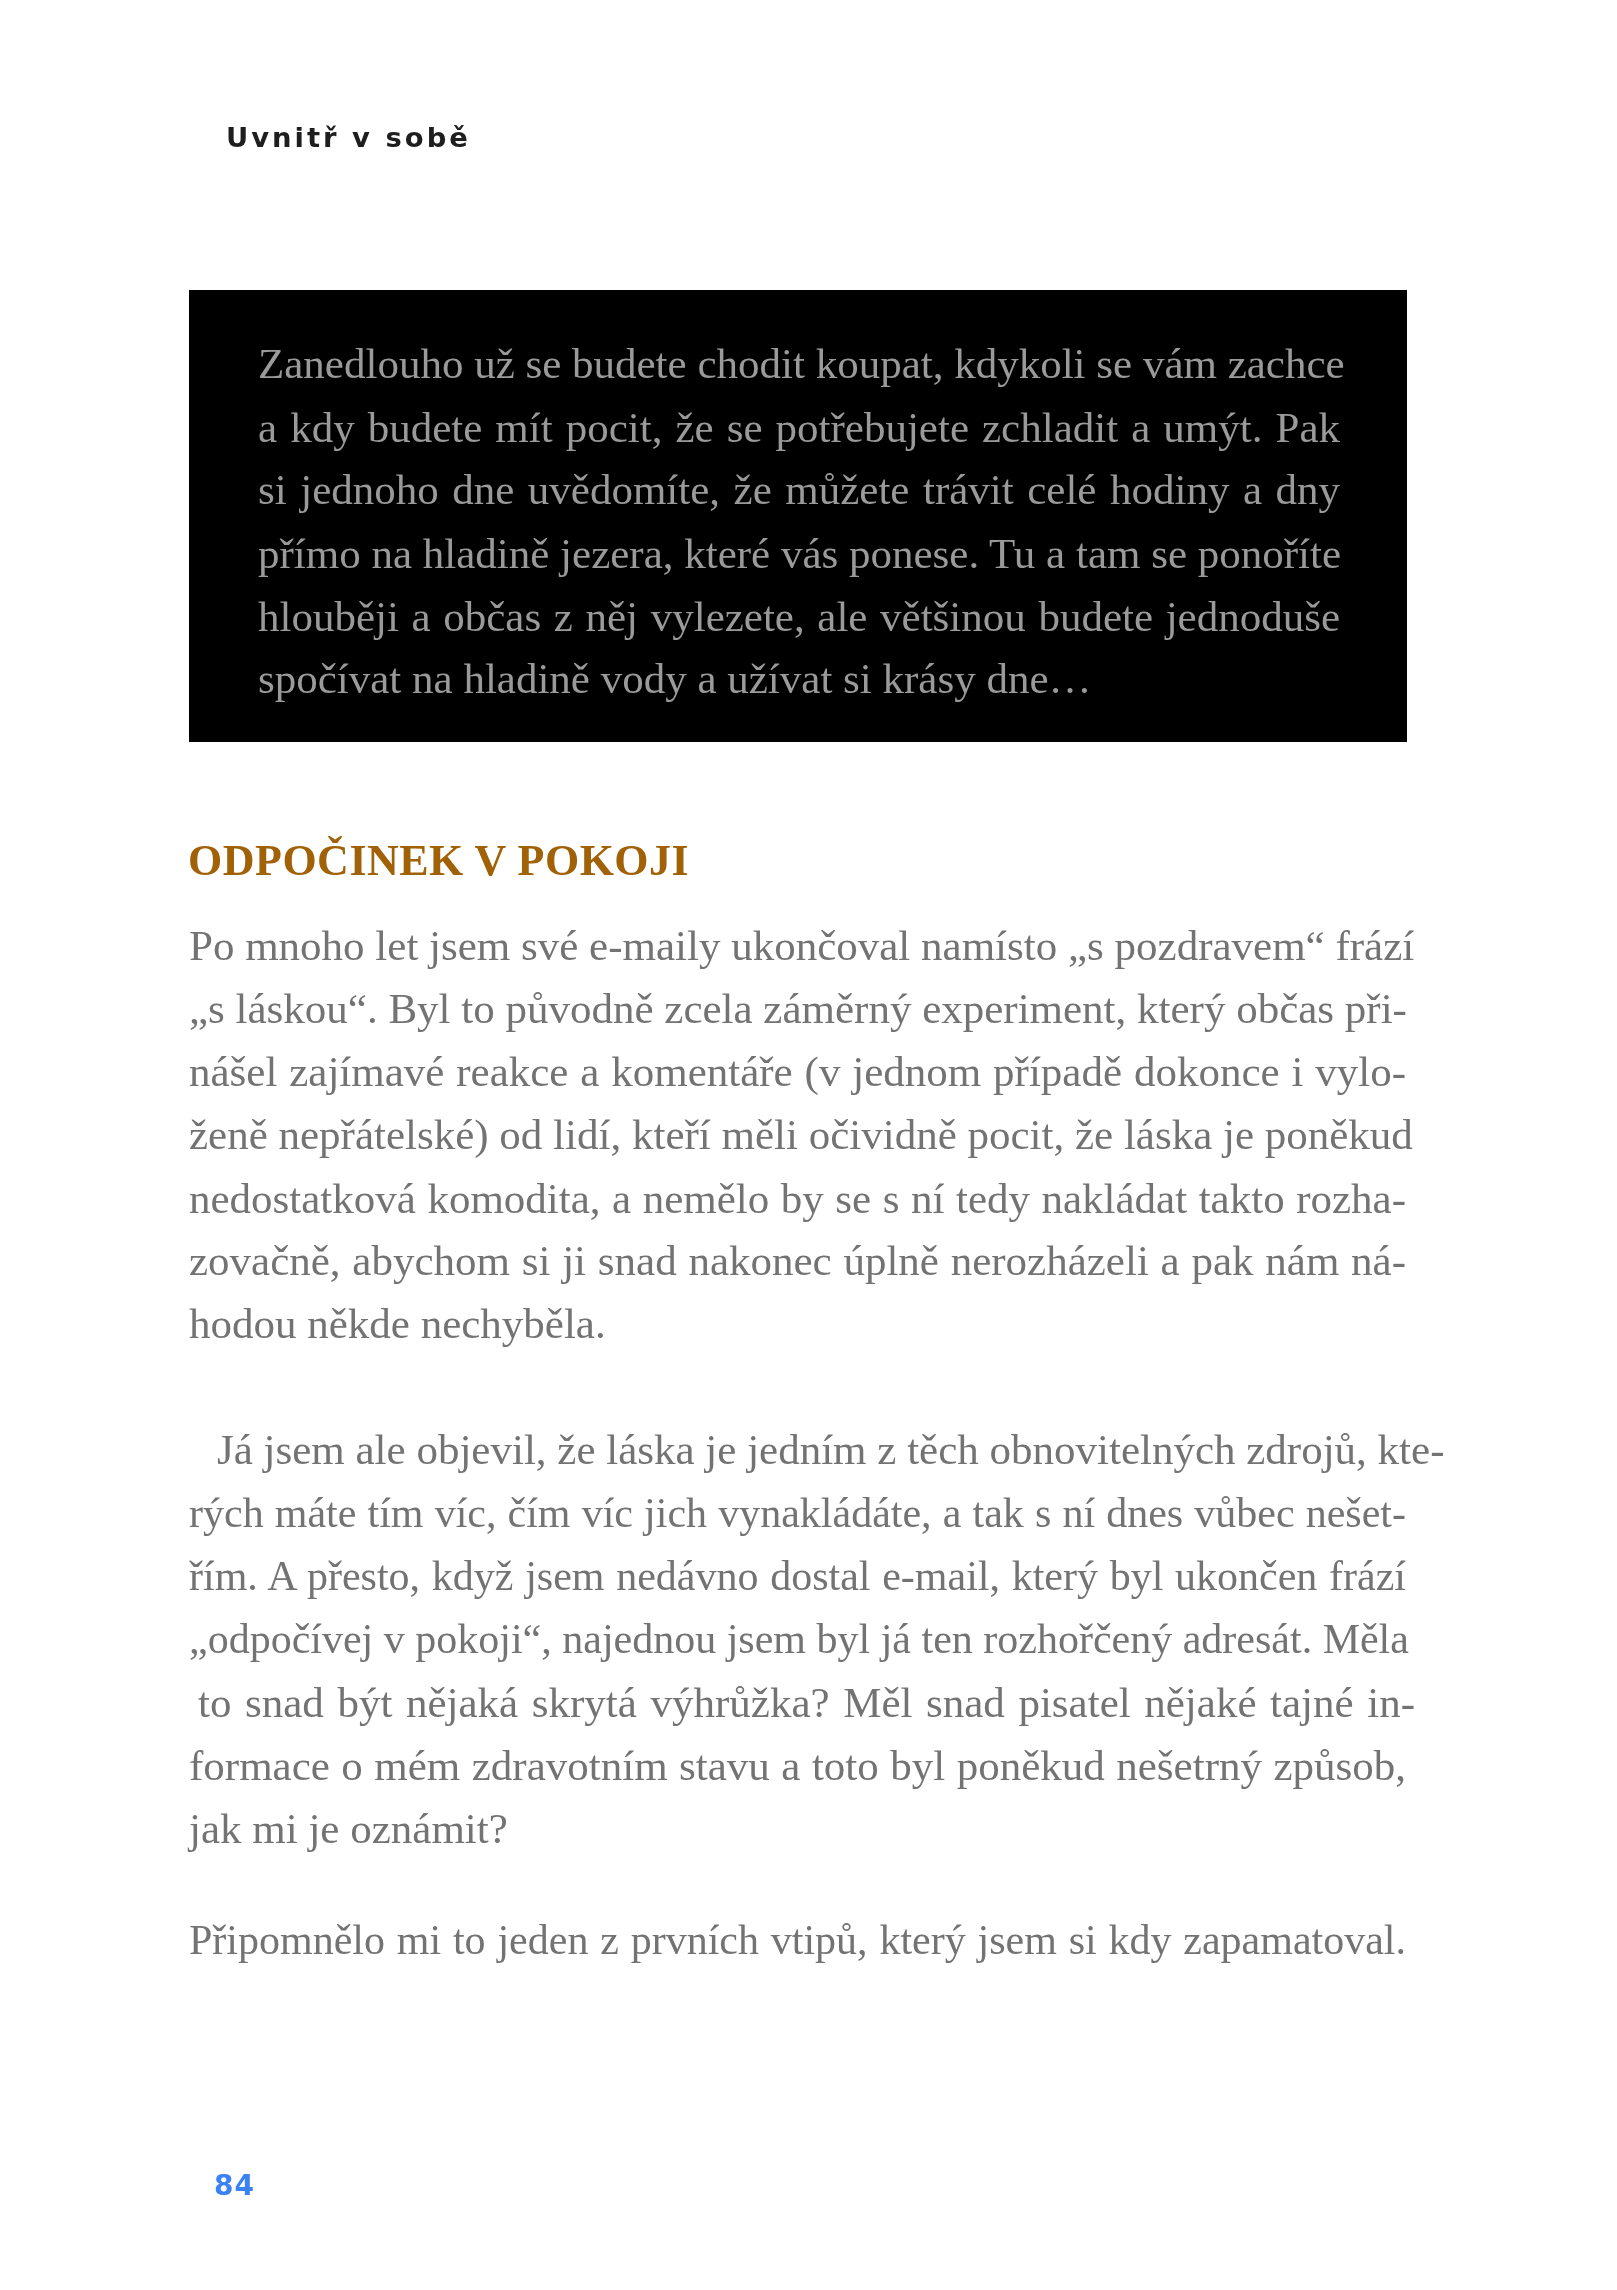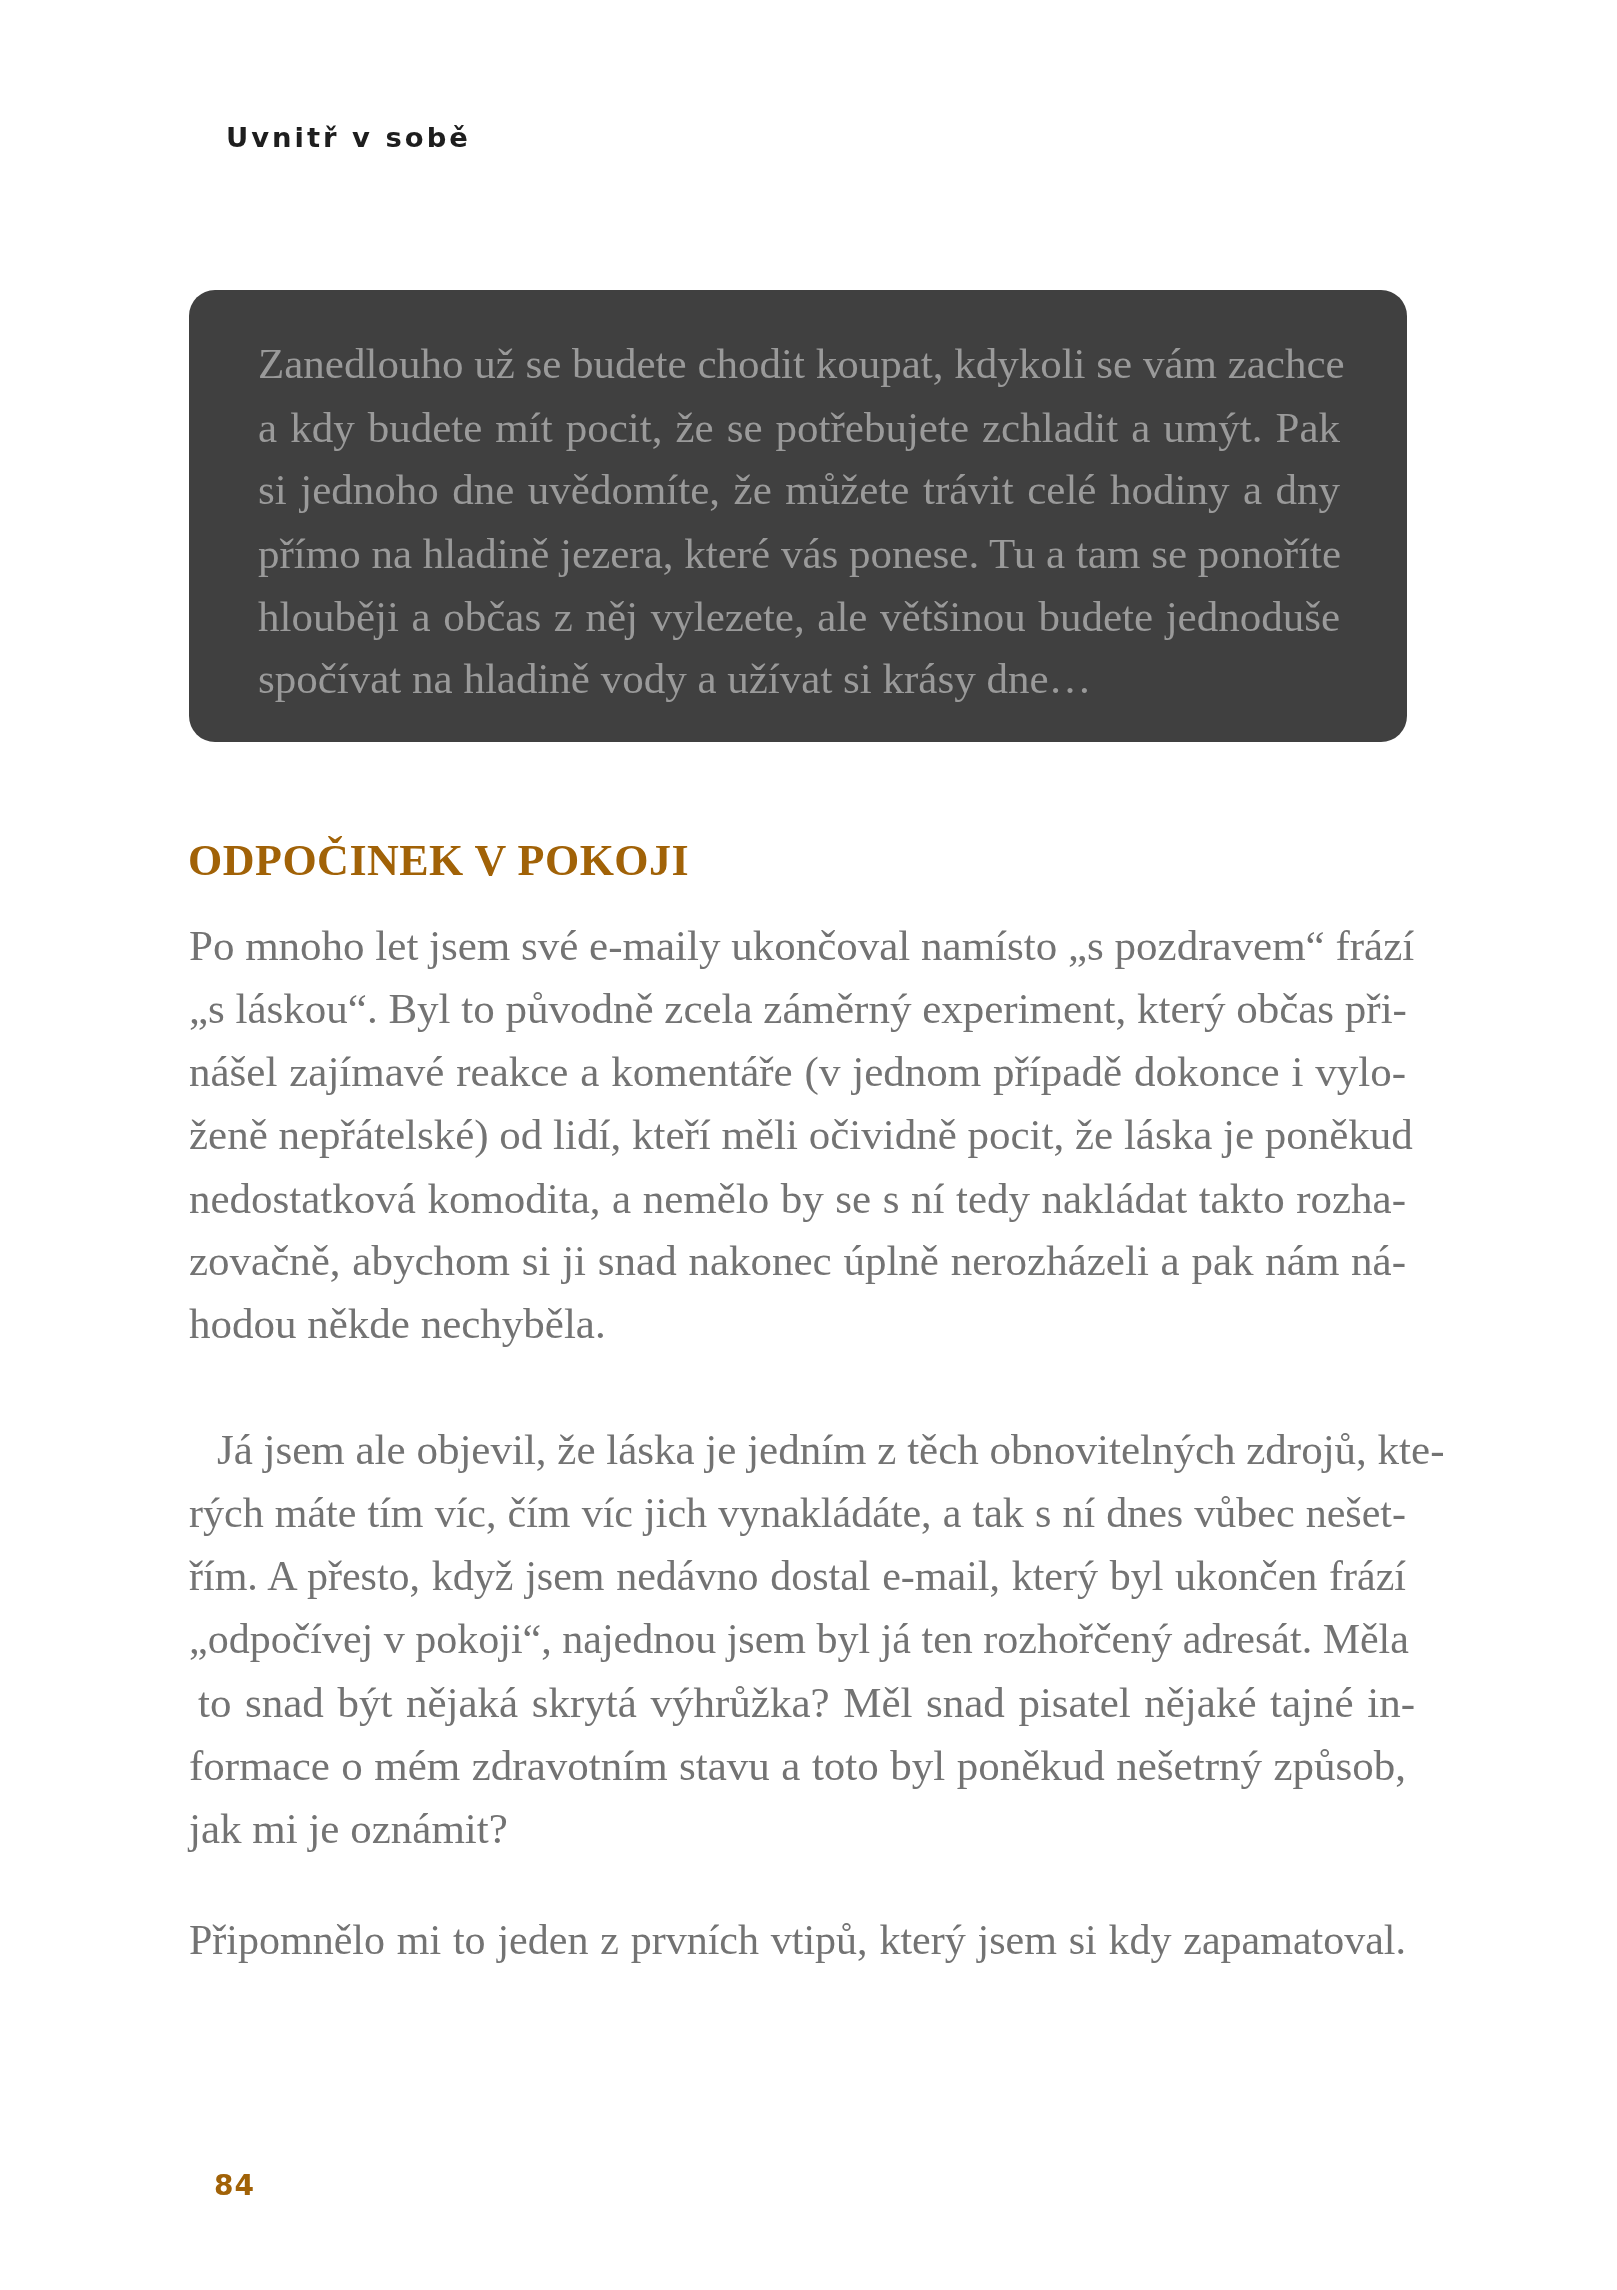--- a/index.html
+++ b/index.html
@@ -32,22 +32,21 @@
     line-height: 38px;
     white-space: nowrap;
     margin-left: 36px;
   }
   .aside {
     position: absolute;
     left: 189px;
     top: 290px;
     width: 1218px;
     height: 452px;
-    background: #404040;
-    border-radius: 26px;
+    background: #000000;
   }
   .line {
     position: absolute;
     white-space: nowrap;
     text-align: justify;
     text-align-last: justify;
     font-family: "Liberation Serif", "DejaVu Serif", serif;
   }
   .aside .line {
     left: 69px;
@@ -82,21 +81,21 @@
     text-align-last: left;
   }
   .page-number {
     position: absolute;
     left: 214px;
     top: 2167px;
     font-family: "DejaVu Sans", sans-serif;
     font-weight: bold;
     font-size: 28px;
     line-height: 38px;
-    color: #a16207;
+    color: #3b82f6;
     letter-spacing: 0.9px;
   }
 </style>
 </head>
 <body>
 
 <div class="page">
 
   <div class="running-header">Uvnitř v sobě</div>
 

